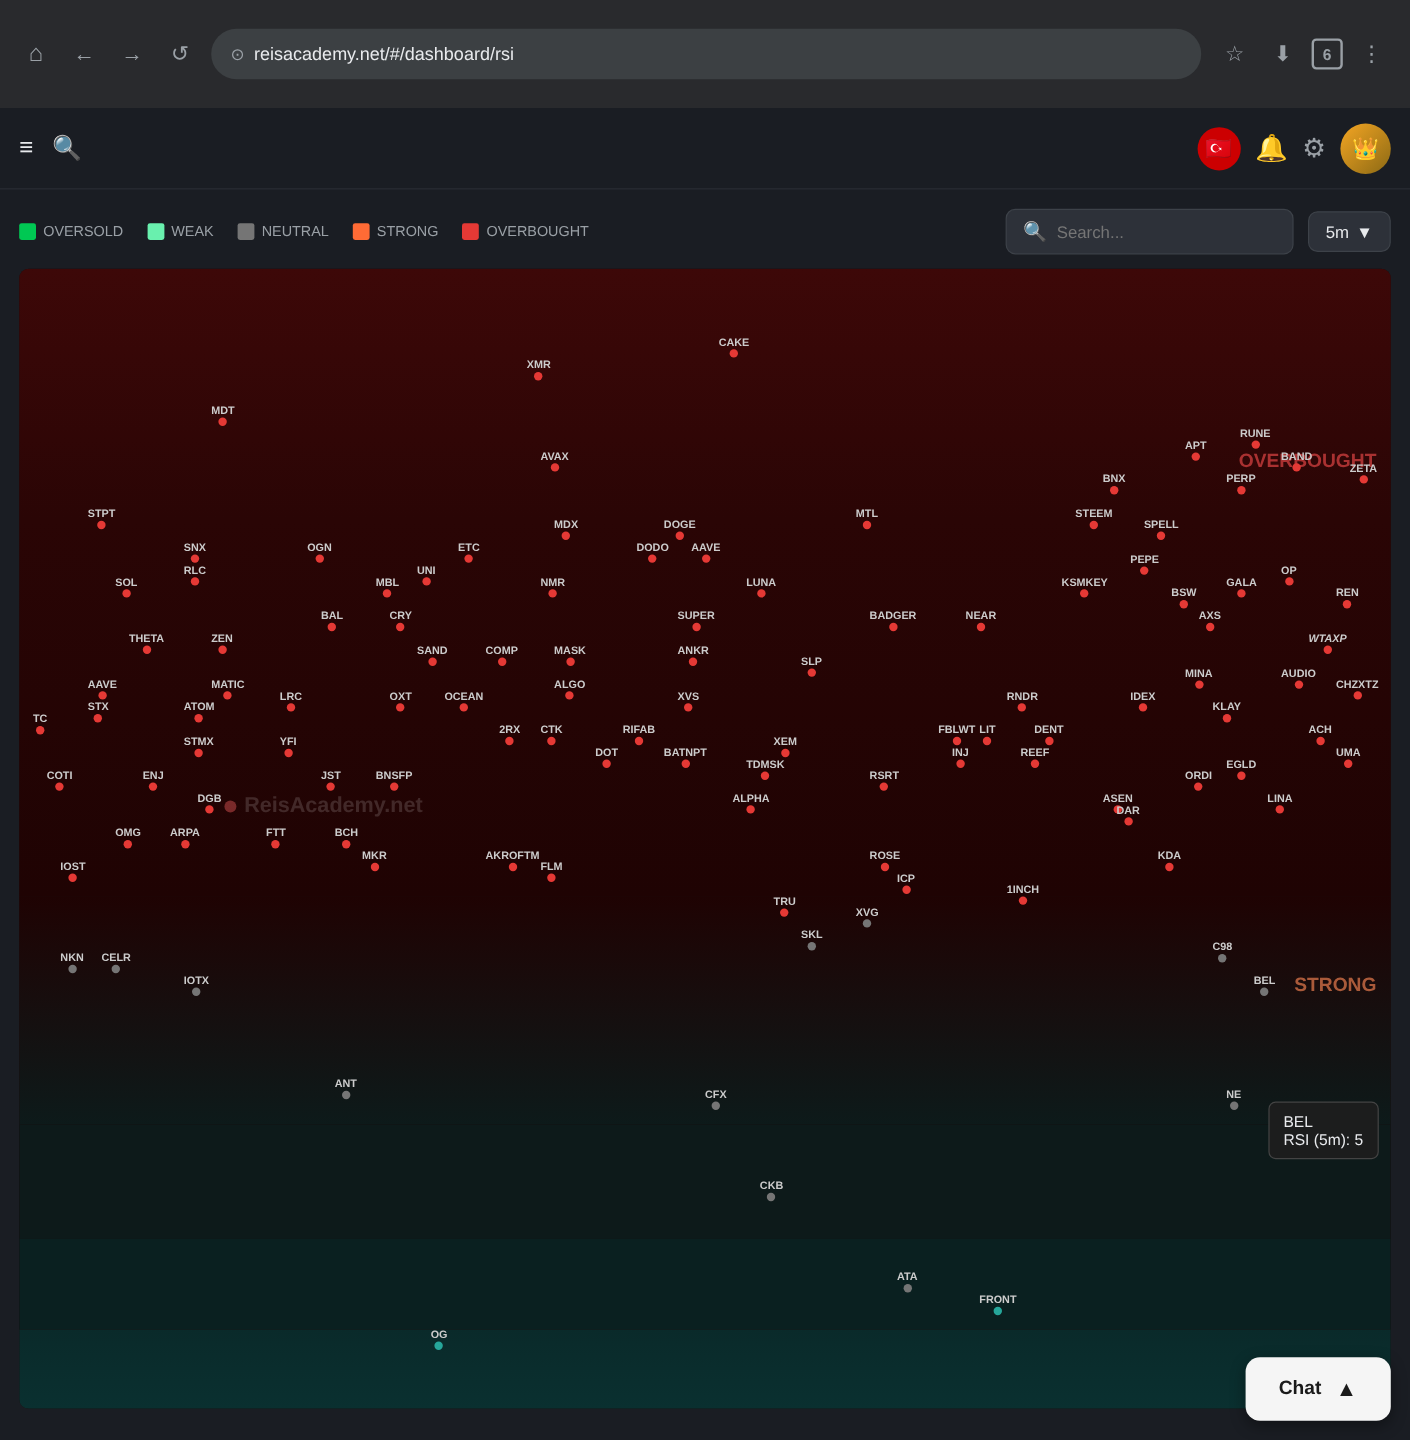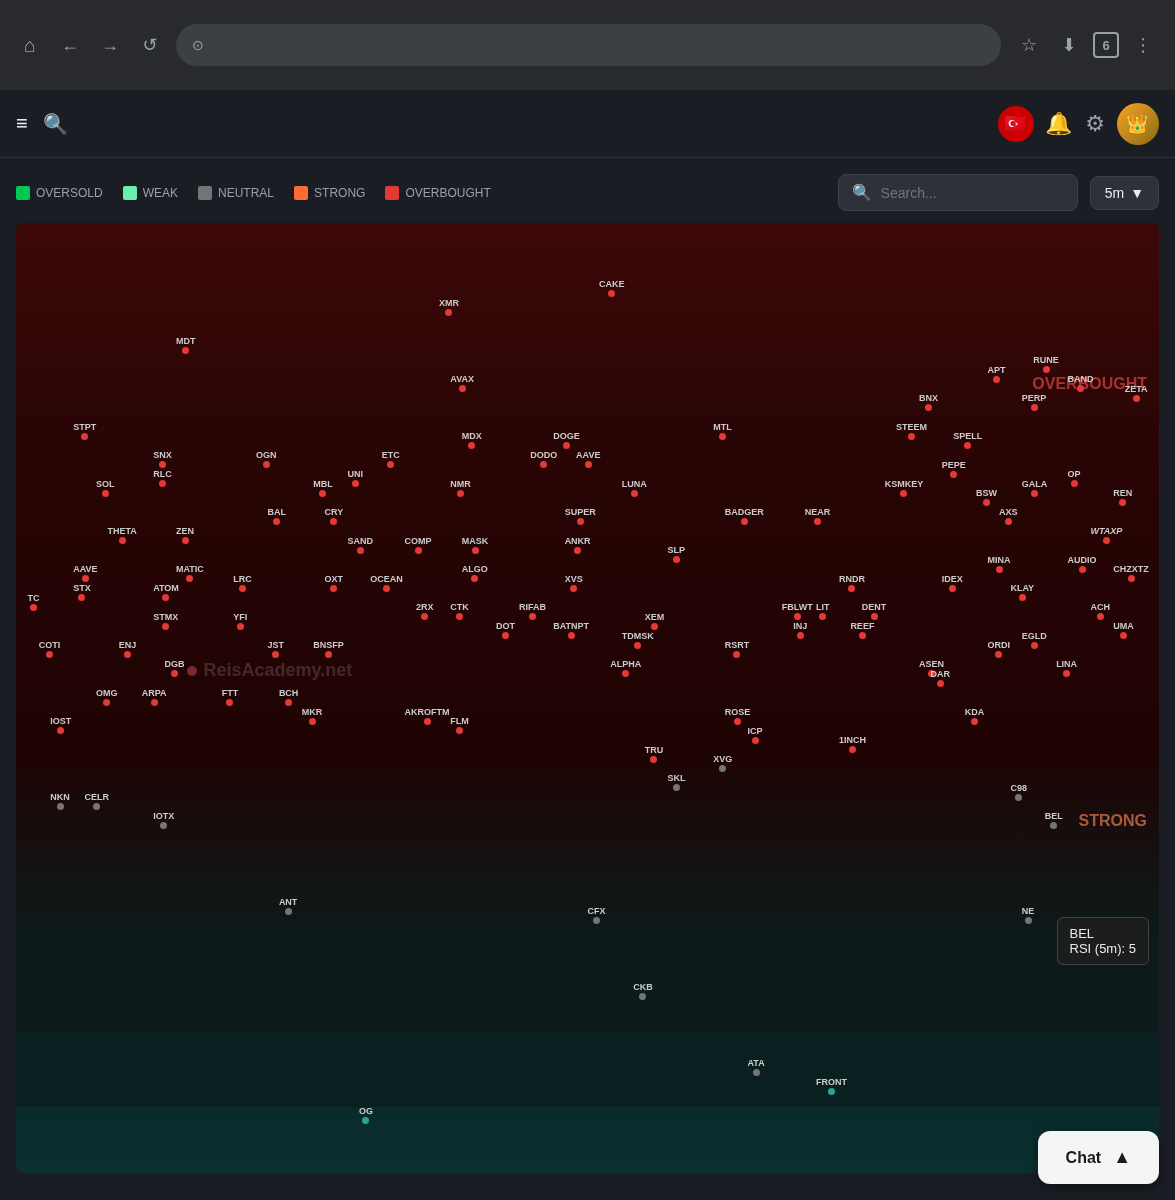--- a/index.html
+++ b/index.html
@@ -340,20 +340,21 @@
 <body>
 
 <div class="browser-chrome">
   <div class="browser-toolbar">
     <div class="browser-nav-btn browser-home-btn">⌂</div>
     <div class="browser-nav-btn">←</div>
     <div class="browser-nav-btn">→</div>
     <div class="browser-nav-btn">↺</div>
     <div class="address-bar">
       <span class="address-bar-icon">⊙</span>
+      <span class="address-text">reisacademy.net/#/dashboard/rsi</span>
     </div>
     <div class="browser-actions">
       <div class="browser-action-btn">☆</div>
       <div class="browser-action-btn">⬇</div>
       <div class="tab-count">6</div>
       <div class="browser-action-btn">⋮</div>
     </div>
   </div>
 </div>
 

